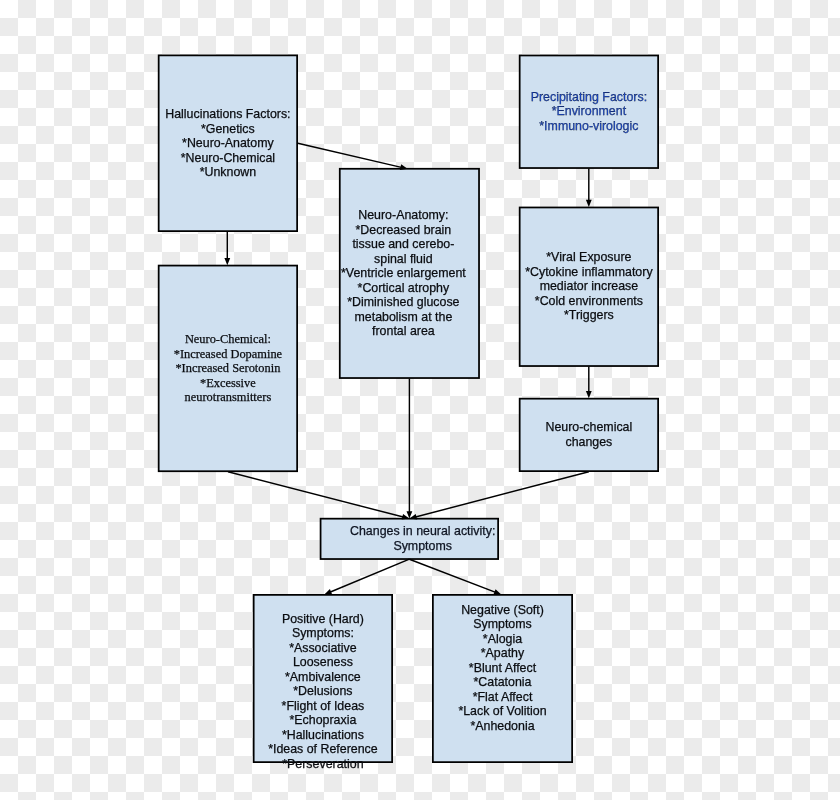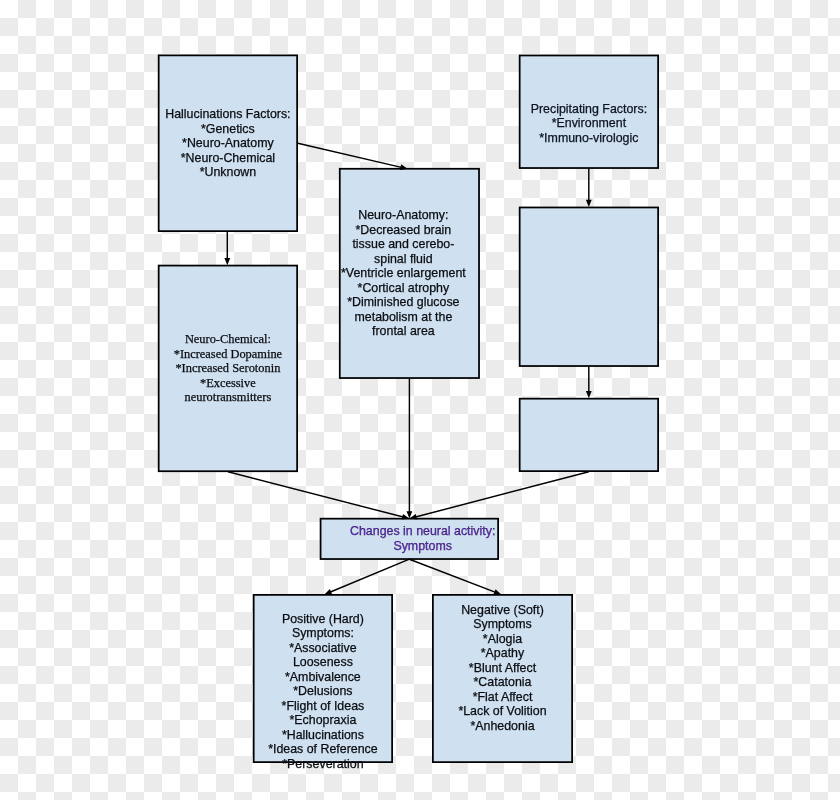--- a/index.html
+++ b/index.html
@@ -103,29 +103,40 @@
   </div>
 
   <div class="node" style="left: 157.8px; top: 264.7px; width: 140.2px; height: 207.4px; color: rgb(10, 12, 16); font-family: Liberation Serif, serif;">
     <div class="txt">Neuro-Chemical:
 *Increased Dopamine
 *Increased Serotonin
 *Excessive
 neurotransmitters</div>
   </div>
 
-  <div class="node" style="left: 518.8px; top: 54.6px; width: 140.2px; height: 114.3px; color: #0f172a; margin-top: 12px;">
+  <div class="node" style="left: 518.8px; top: 54.6px; width: 140.2px; height: 114.3px; color: #1d4ed8;">
     <div class="txt">Precipitating Factors:
 *Environment
 *Immuno-virologic</div>
   </div>
 
+  <div class="node" style="left: 518.8px; top: 206.6px; width: 140.2px; height: 160.3px; color: rgb(10, 12, 16);">
+    <div class="txt">*Viral Exposure
+*Cytokine inflammatory
+mediator increase
+*Cold environments
+*Triggers</div>
+  </div>
 
+  <div class="node" style="left: 518.8px; top: 397.8px; width: 140.2px; height: 74.2px; color: rgb(10, 12, 16);">
+    <div class="txt">Neuro-chemical
+changes</div>
+  </div>
 
-  <div class="node" style="left: 319.7px; top: 517.8px; width: 206px; height: 42.1px; color: #6d28d9; justify-content: center;">
+  <div class="node" style="left: 319.7px; top: 517.8px; width: 206px; height: 42.1px; color: #0f172a; justify-content: center;">
     <div class="txt">Changes in neural activity:
 Symptoms</div>
   </div>
 
   <div class="node" style="left: 252.8px; top: 594px; width: 140.2px; height: 195px; color: rgb(10, 12, 16);">
     <div class="txt">Positive (Hard)
 Symptoms:
 *Associative
 Looseness
 *Ambivalence

